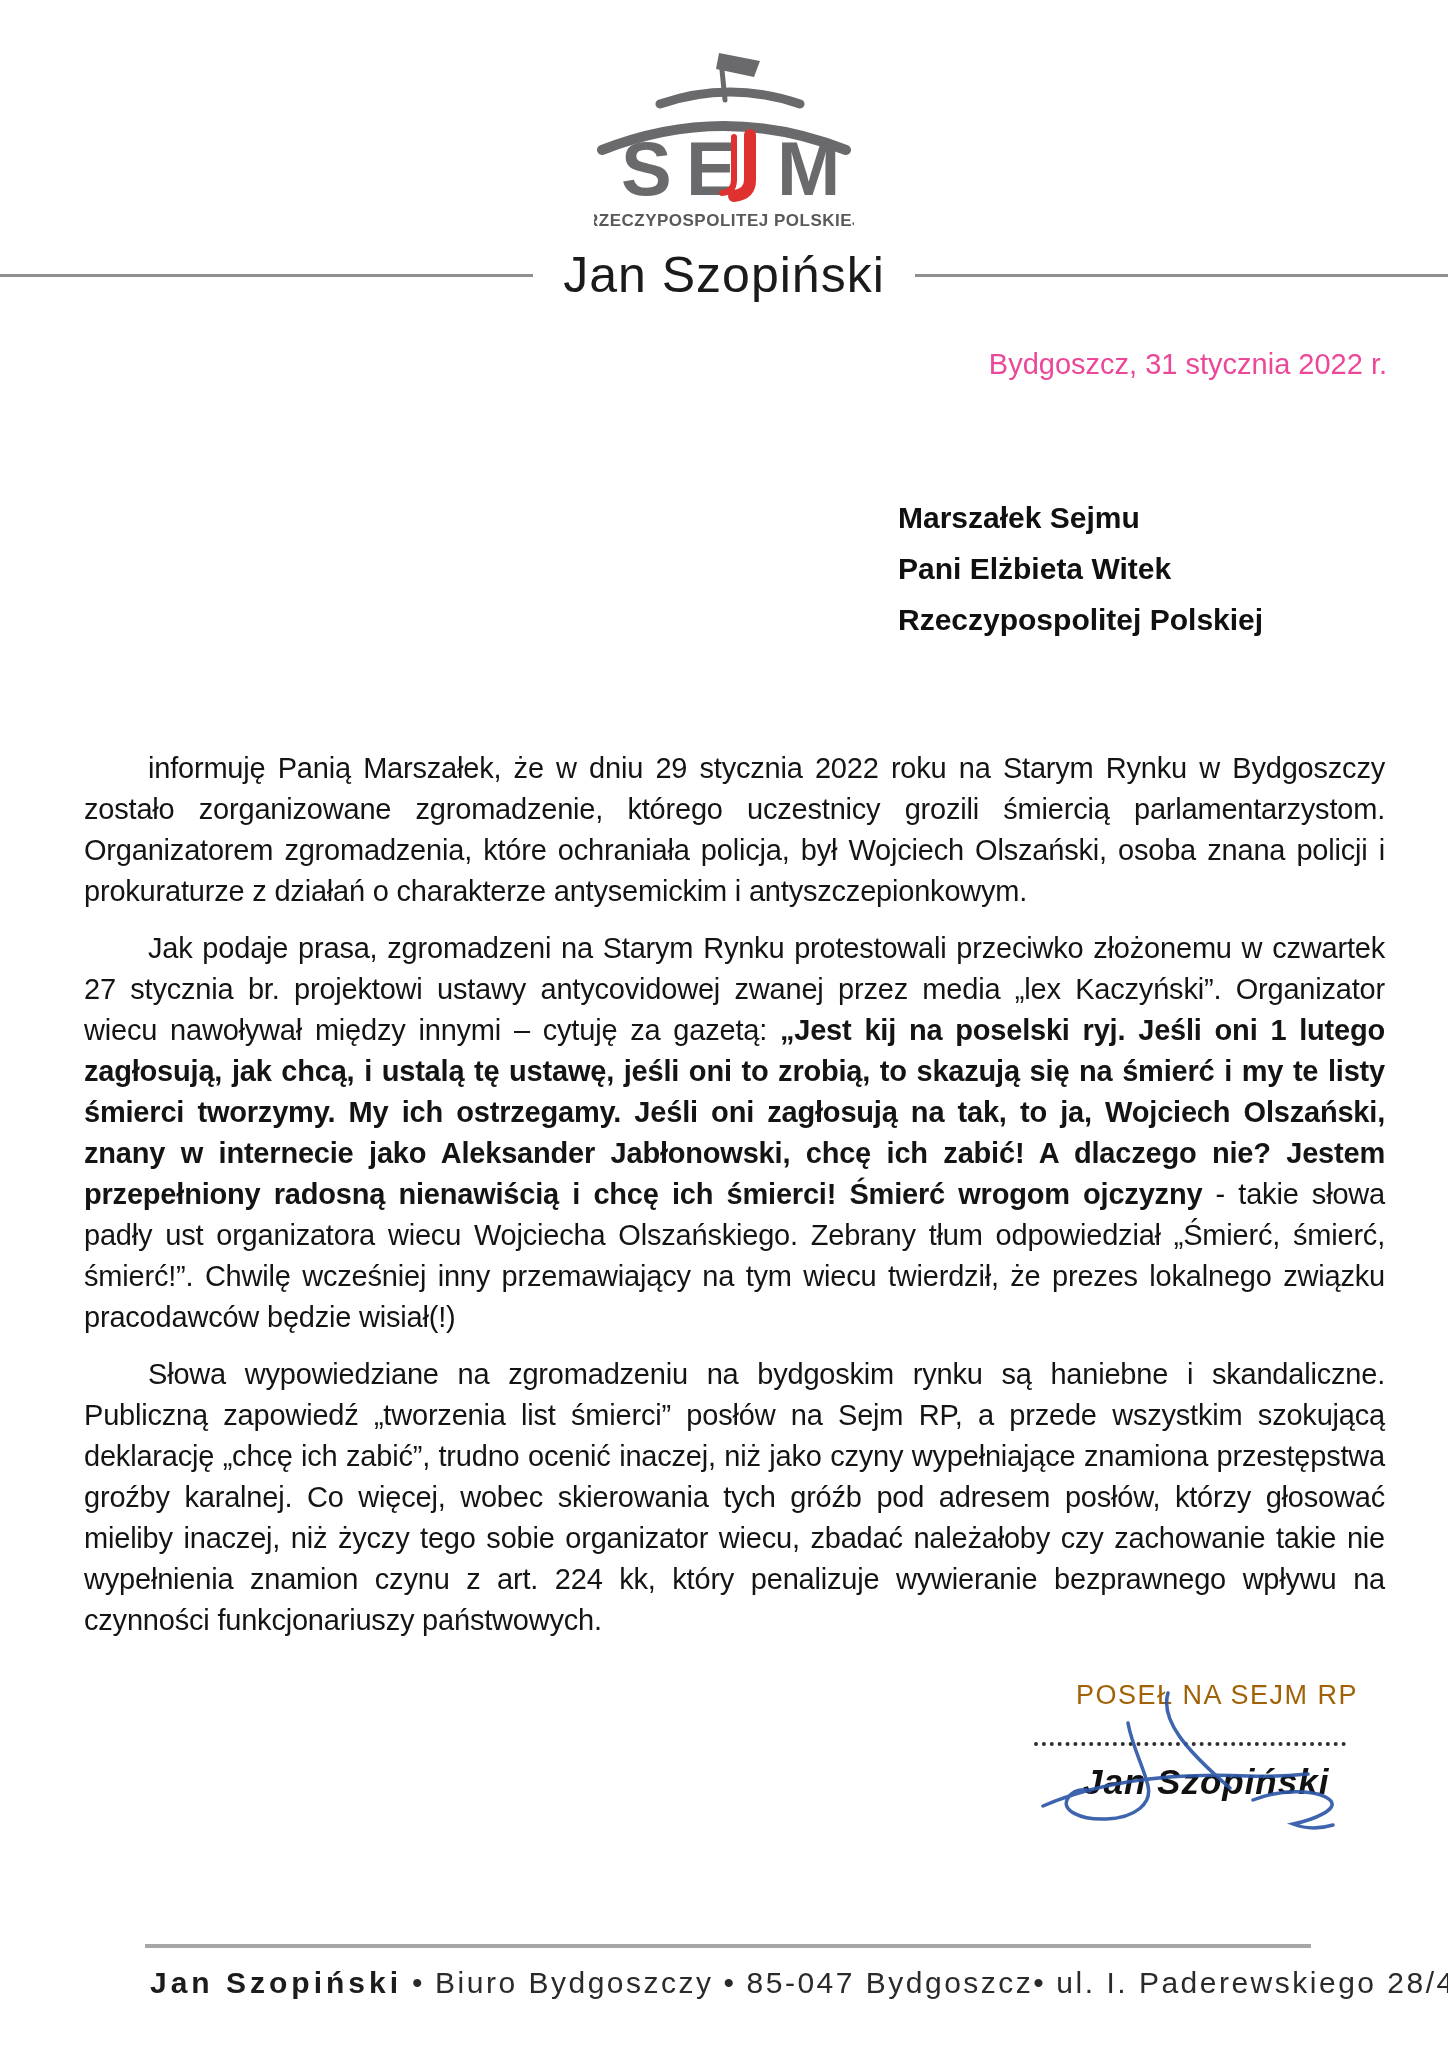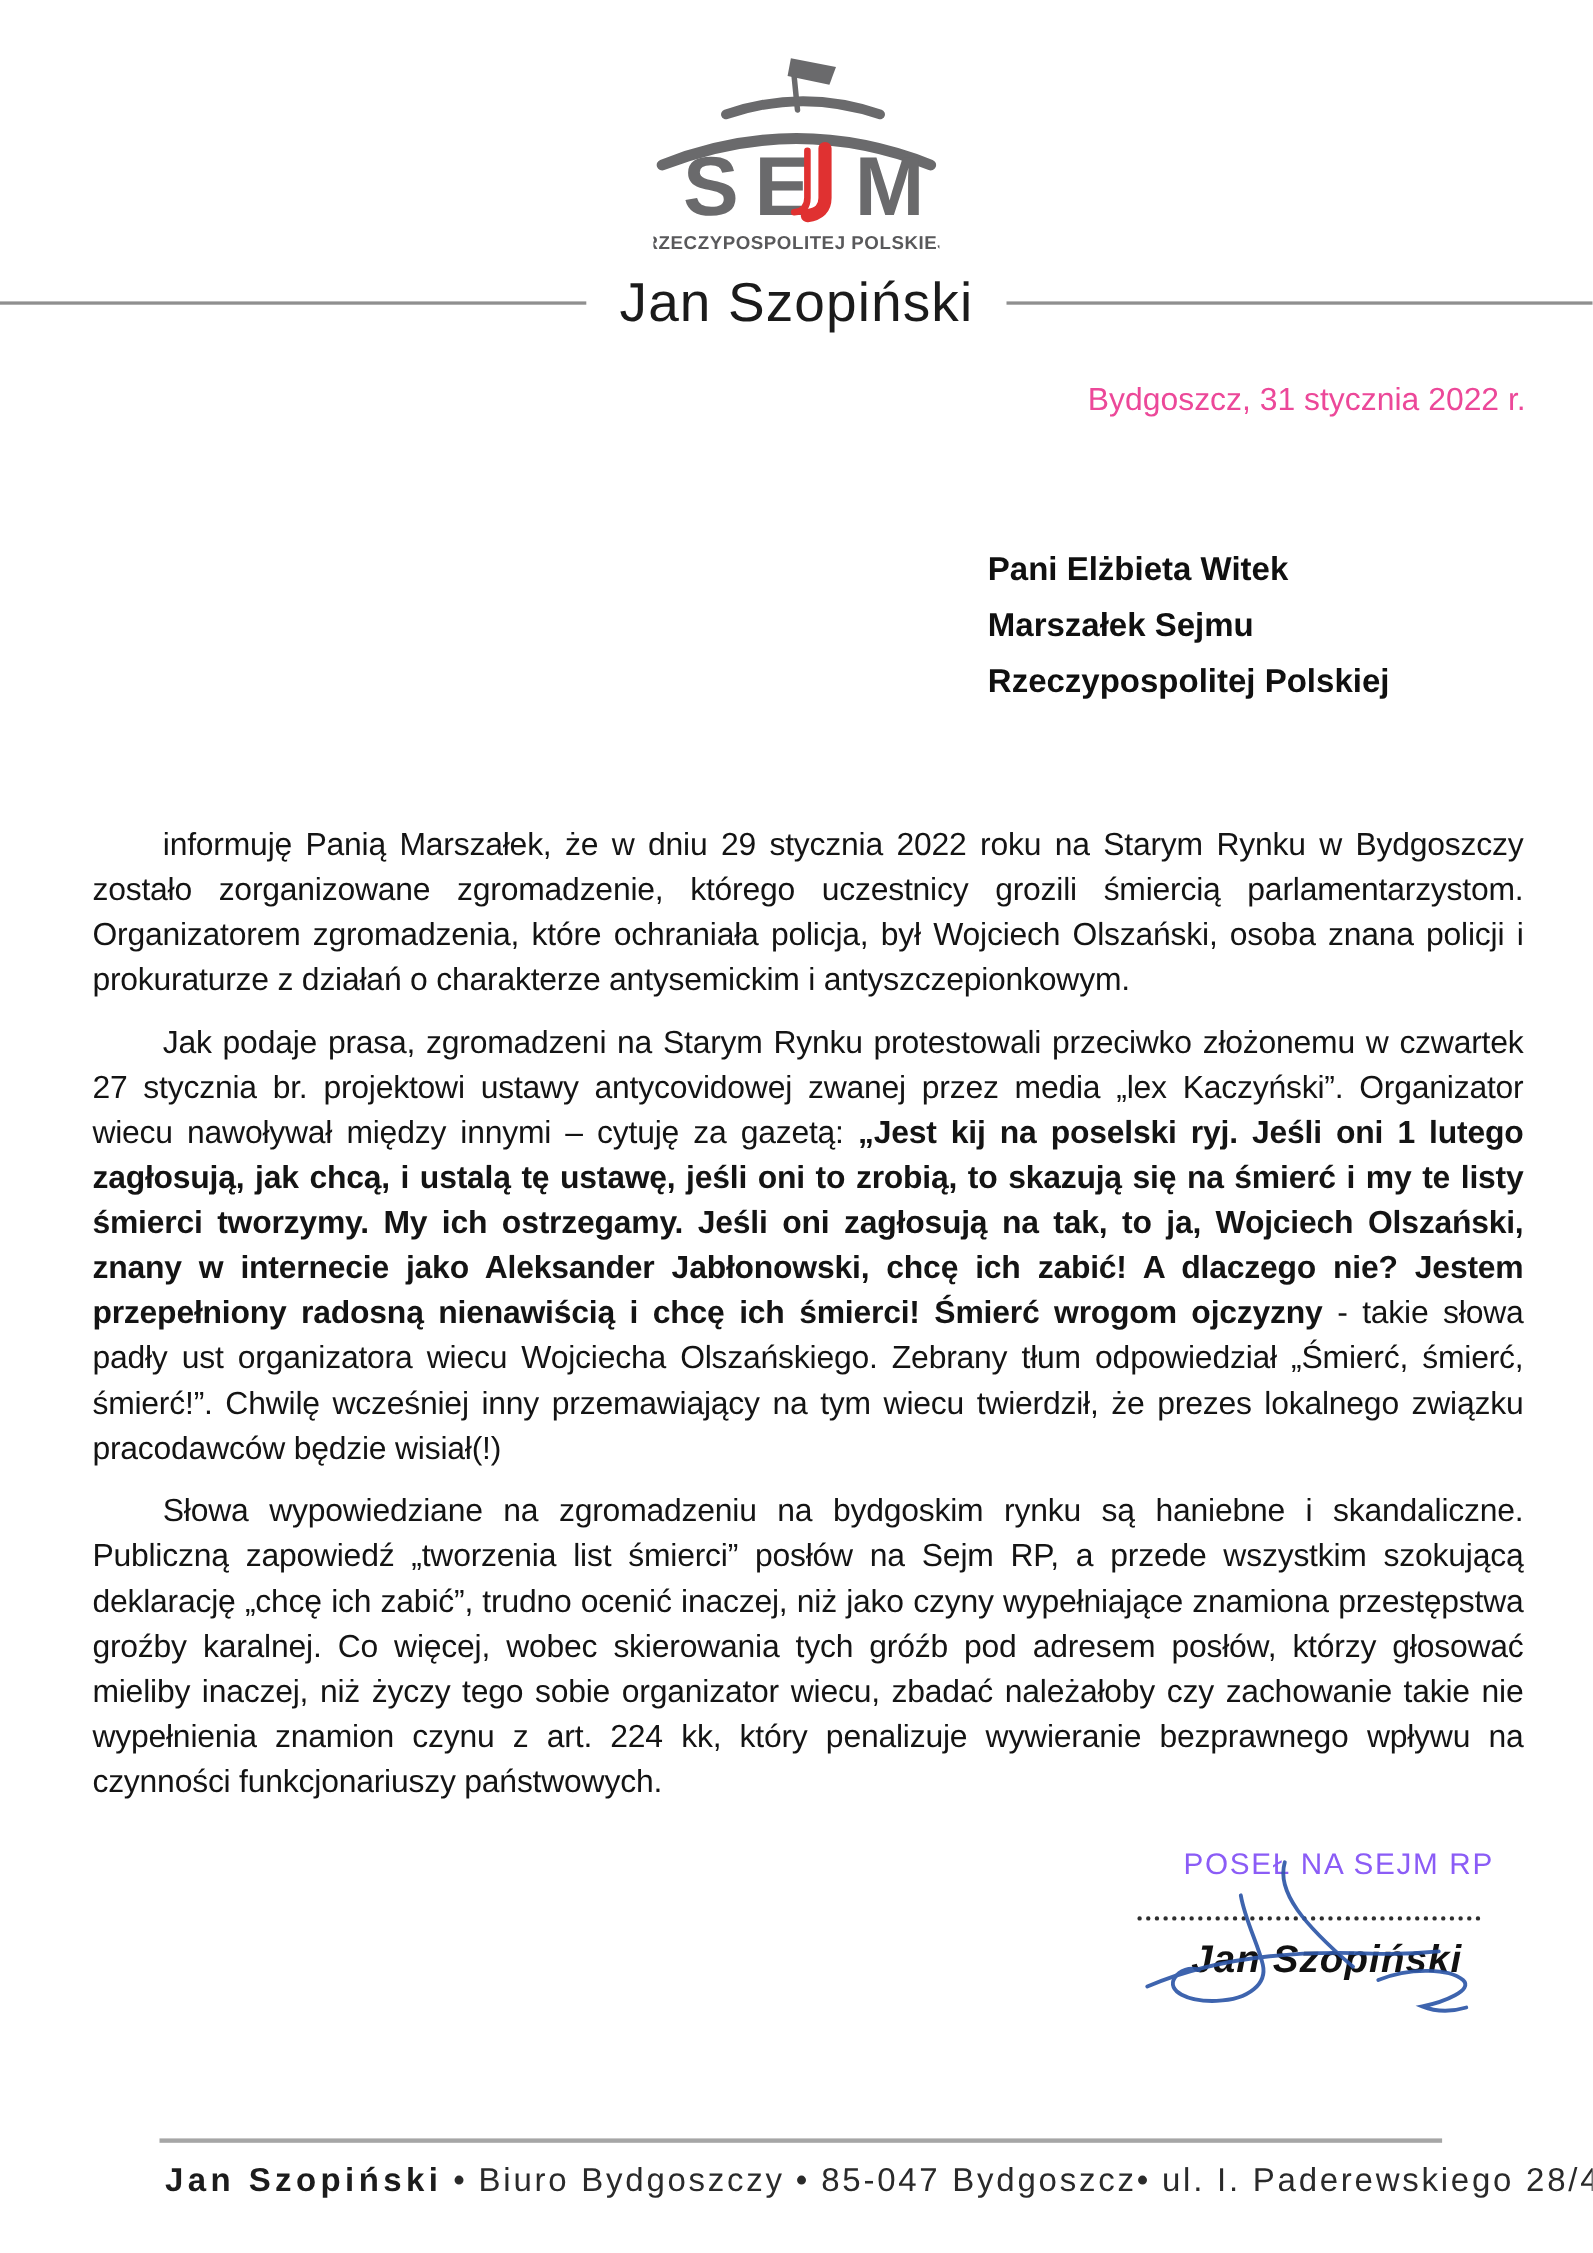--- a/index.html
+++ b/index.html
@@ -38,21 +38,21 @@
   .body-text{
     position:absolute;left:68px;top:748px;width:1317px;
     font-size:29px;line-height:41px;letter-spacing:-0.2px;
     text-align:justify;color:#141414;
   }
   .body-text p{margin:0 0 16px 16px;text-indent:64px;}
   .body-text .quote{font-weight:700;}
   
   .sig-title{
     position:absolute;left:1076px;top:1680px;
-    font-size:27px;letter-spacing:1.5px;color:#8b5cf6;white-space:nowrap;
+    font-size:27px;letter-spacing:1.5px;color:#a16207;white-space:nowrap;
   }
   .sig-dots{
     position:absolute;left:1034px;top:1742px;width:312px;height:0;
     border-bottom:4px dotted #2e2e2e;
   }
   .sig-name{
     position:absolute;left:1083px;top:1762px;
     font-size:35px;font-weight:700;font-style:italic;letter-spacing:1px;color:#111;
     white-space:nowrap;
   }
@@ -100,22 +100,22 @@
 
   <div class="header-rule">
     <div class="rule"></div>
     <div class="name">Jan Szopiński</div>
     <div class="rule"></div>
   </div>
 
   <div class="dateline">Bydgoszcz, 31 stycznia 2022 r.</div>
 
   <div class="addressee">
+    <div>Marszałek Sejmu</div>
     <div>Pani Elżbieta Witek</div>
-    <div>Marszałek Sejmu</div>
     <div>Rzeczypospolitej Polskiej</div>
   </div>
 
   <div class="body-text">
     <p>informuję Panią Marszałek, że w dniu 29 stycznia 2022 roku na Starym Rynku w Bydgoszczy zostało zorganizowane zgromadzenie, którego uczestnicy grozili śmiercią parlamentarzystom. Organizatorem zgromadzenia, które ochraniała policja, był Wojciech Olszański, osoba znana policji i prokuraturze z działań o charakterze antysemickim i antyszczepionkowym.</p>
     <p><span>Jak podaje prasa, zgromadzeni na Starym Rynku protestowali przeciwko złożonemu w czwartek 27 stycznia br. projektowi ustawy antycovidowej zwanej przez media „lex Kaczyński”. Organizator wiecu nawoływał między innymi – cytuję za gazetą: </span><span class="quote">„Jest kij na poselski ryj. Jeśli oni 1 lutego zagłosują, jak chcą, i ustalą tę ustawę, jeśli oni to zrobią,  to skazują się na śmierć i my te listy śmierci tworzymy. My ich ostrzegamy. Jeśli oni zagłosują na tak, to ja, Wojciech Olszański, znany w internecie jako Aleksander Jabłonowski, chcę ich zabić! A dlaczego nie? Jestem przepełniony radosną nienawiścią i chcę ich śmierci! Śmierć wrogom ojczyzny</span><span> - takie słowa padły ust organizatora wiecu Wojciecha Olszańskiego. Zebrany tłum odpowiedział „Śmierć, śmierć, śmierć!”. Chwilę wcześniej  inny przemawiający na tym wiecu twierdził, że prezes lokalnego związku pracodawców będzie wisiał(!)</span></p>
     <p>Słowa wypowiedziane na zgromadzeniu na bydgoskim rynku są haniebne i skandaliczne. Publiczną zapowiedź „tworzenia list śmierci” posłów na Sejm RP, a przede wszystkim szokującą deklarację „chcę ich zabić”, trudno ocenić inaczej, niż jako czyny wypełniające znamiona przestępstwa groźby karalnej. Co więcej, wobec skierowania tych gróźb pod adresem posłów, którzy głosować mieliby inaczej, niż życzy tego sobie organizator wiecu, zbadać należałoby czy zachowanie takie nie wypełnienia znamion czynu z art. 224 kk, który penalizuje wywieranie bezprawnego wpływu na czynności funkcjonariuszy państwowych.</p>
   </div>
 
   <div class="sig-title">POSEŁ NA SEJM RP</div>

